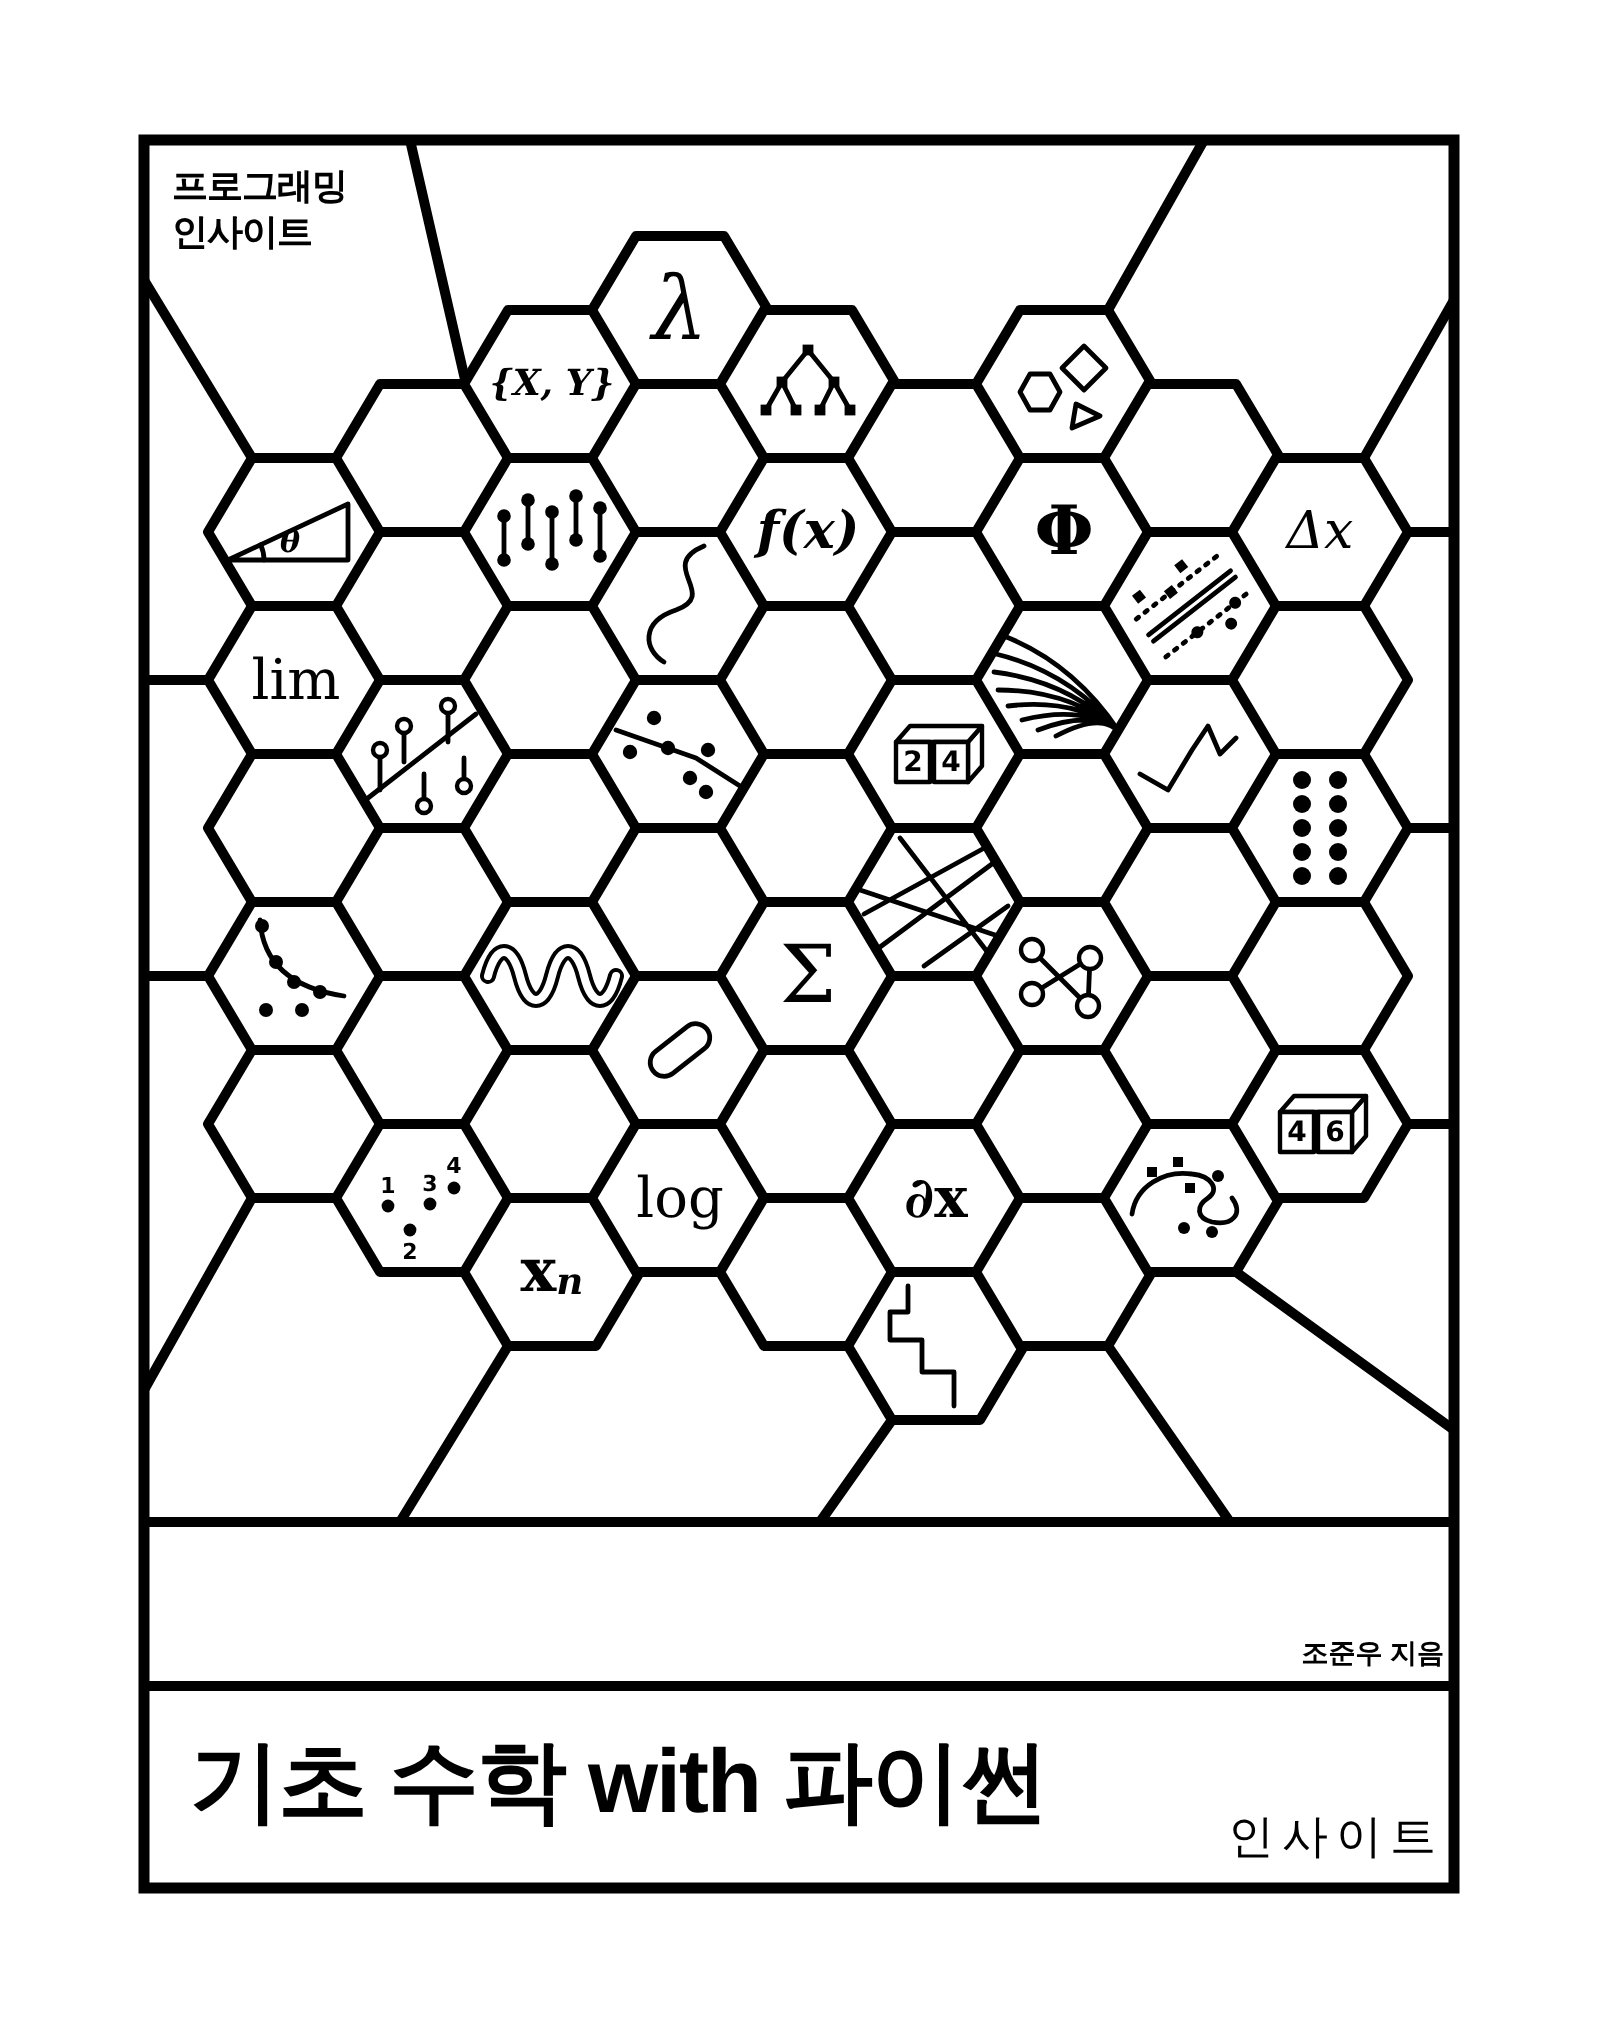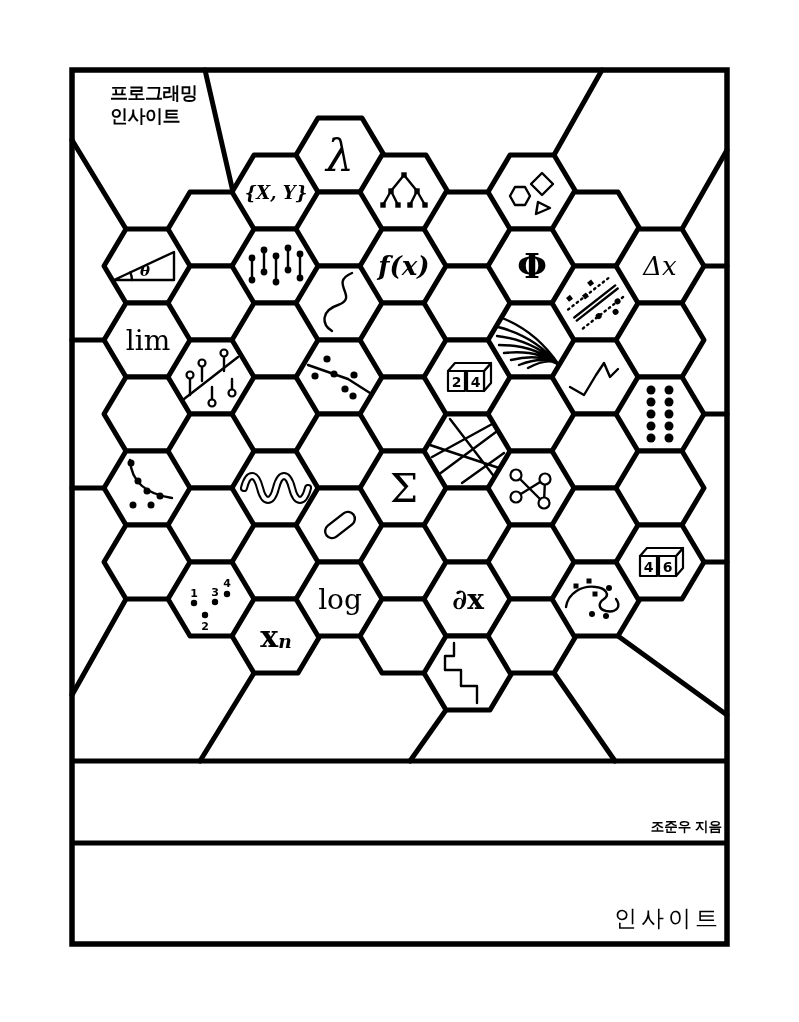--- a/index.html
+++ b/index.html
@@ -13,21 +13,21 @@
   .lbl{fill:#000;font-family:"DejaVu Serif","Liberation Serif",serif;}
   .f-i{font-style:italic;}
   .f-b{font-weight:bold;}
   .f-bi{font-style:italic;font-weight:bold;}
   .num{fill:#000;font-family:"DejaVu Sans","Liberation Sans",sans-serif;font-weight:bold;}
   .ic{stroke:#000;fill:none;stroke-width:2.4;stroke-linecap:round;stroke-linejoin:round;}
   .fillb{fill:#000;stroke:none;}
   .wcirc{fill:#fff;stroke:#000;stroke-width:2.2;}
   .wst{fill:#fff;stroke:#000;stroke-width:2.2;stroke-linejoin:round;}
   .ov{position:absolute;color:#000;}
-  #logo{left:86px;top:82px;font-size:18px;font-weight:800;line-height:1.3;letter-spacing:-0.5px;margin-left:24px;}
+  #logo{left:86px;top:82px;font-size:18px;font-weight:800;line-height:1.3;letter-spacing:-0.5px;}
   #subtitle{left:95px;top:773px;font-size:33px;font-weight:800;letter-spacing:-1px;}
   #author{right:77px;top:818px;font-size:13.5px;font-weight:700;text-align:left;}
   #title{left:95px;top:861px;font-size:45px;font-weight:800;letter-spacing:-1px;}
   #publisher{right:77px;top:903px;font-size:23px;font-weight:500;letter-spacing:4px;}
 </style>
 </head>
 <body>
 
 <div id="page">
 
@@ -387,15 +387,16 @@
     <rect class="frame" x="72" y="70" width="655" height="874"></rect>
     <path class="divider" d="M72,761 H727 M72,843 H727"></path>
   </svg>
 
   <div class="ov" id="logo">
     <div>프로그래밍</div>
     <div>인사이트</div>
   </div>
 
   <div class="ov" id="author">조준우 지음</div>
+  <div class="ov" id="title">기초 수학 with 파이썬</div>
   <div class="ov" id="publisher">인사이트</div>
 
 </div>
 
 </body></html>

